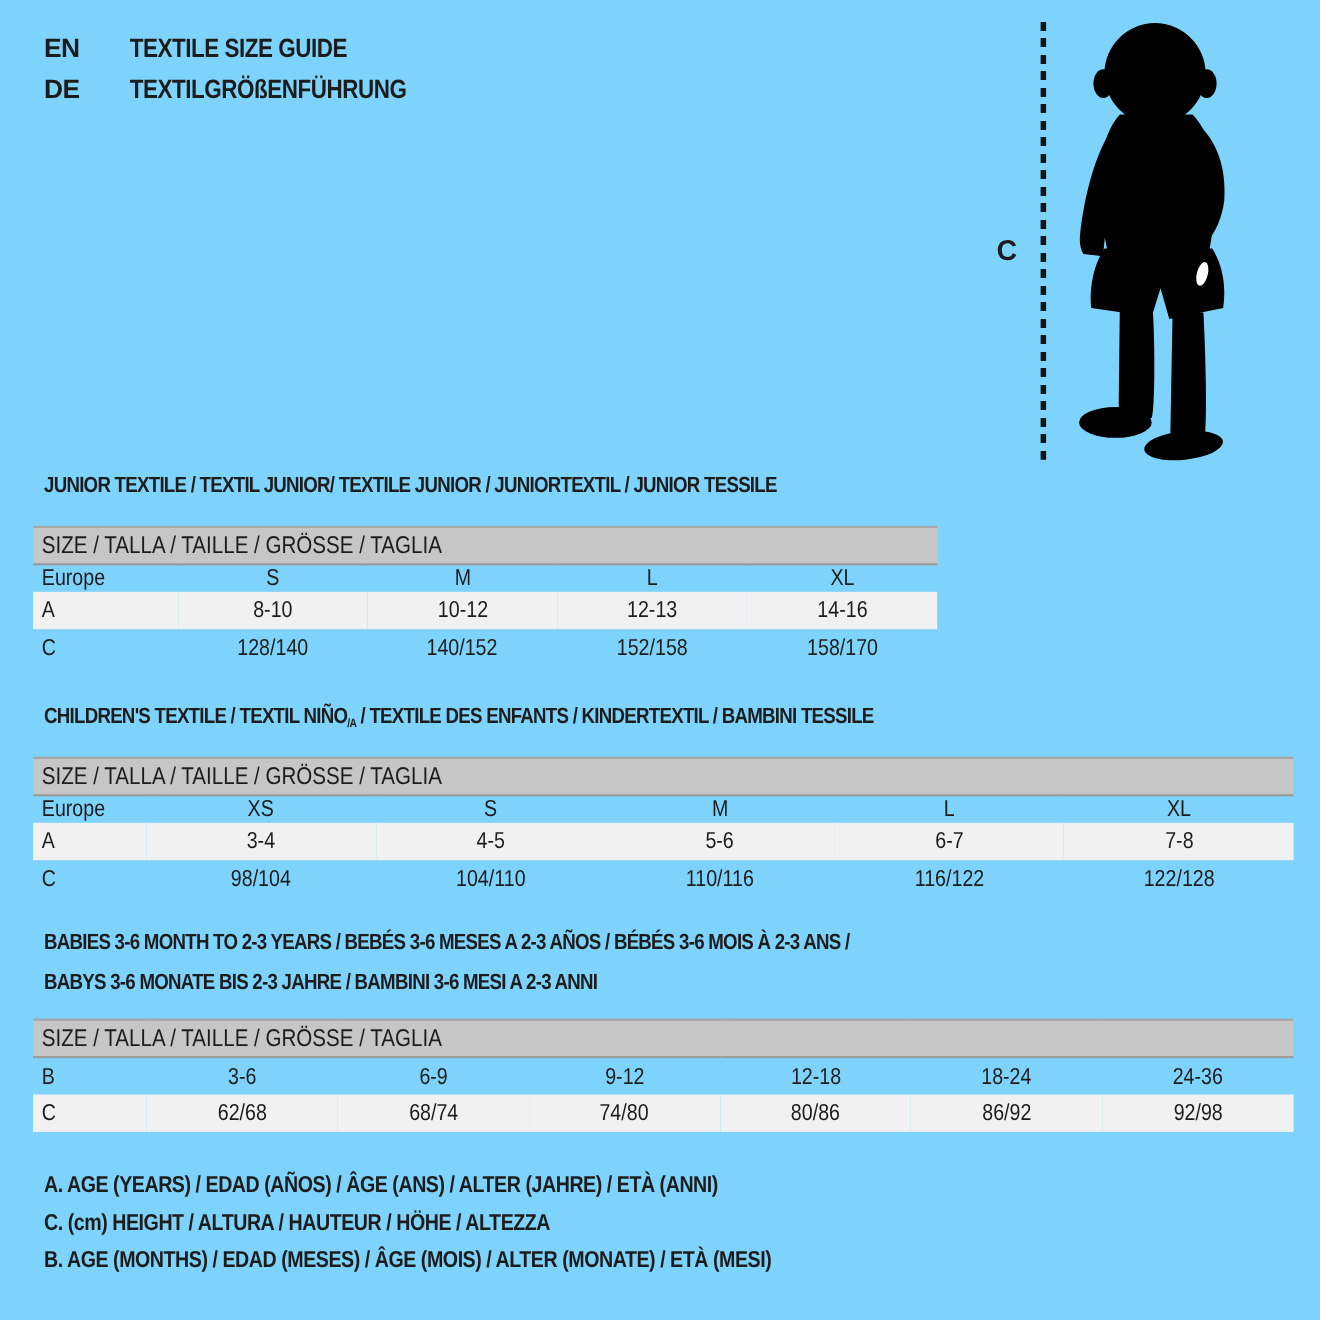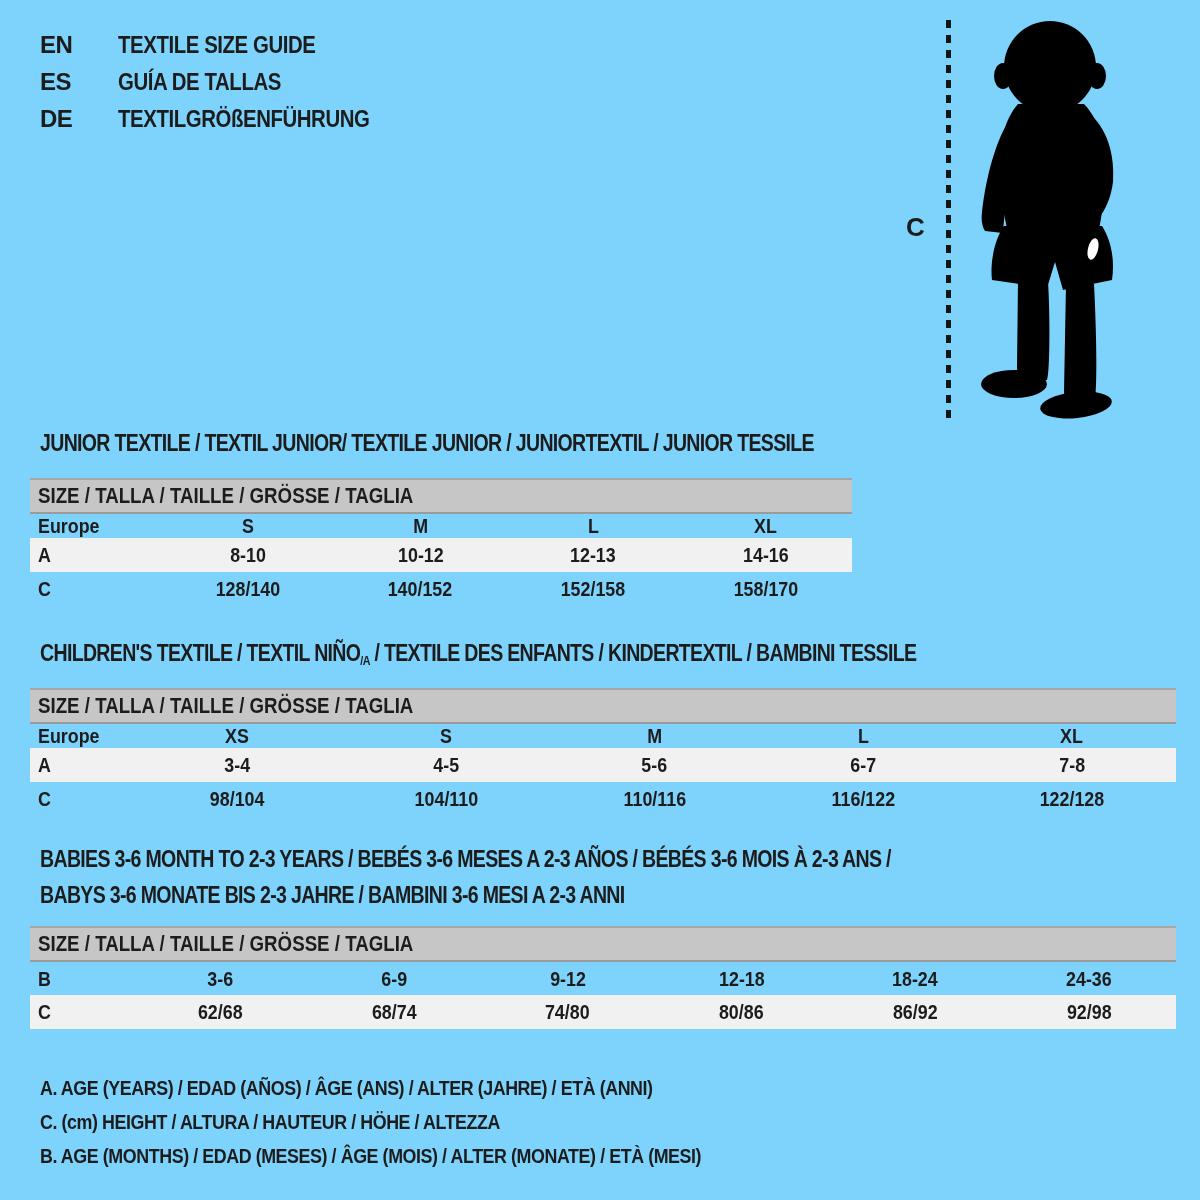--- a/index.html
+++ b/index.html
@@ -18,25 +18,25 @@
 
   
   .measure-line {
     position:absolute; left:946px; top:20px; width:5px; height:398px;
     background:repeating-linear-gradient(to bottom, #141414 0 8px, transparent 8px 15px);
   }
   .measure-label { position:absolute; left:906px; top:212px; font-weight:bold; font-size:26px; }
   .silhouette { position:absolute; left:962px; top:12px; }
 
   
-  .title { position:absolute; left:40px; font-weight:bold; font-size:23px; letter-spacing:-0.8px; white-space:nowrap; }
+  .title { position:absolute; left:40px; font-weight:bold; font-size:20px; letter-spacing:-0.8px; white-space:nowrap; }
   .subsc { font-size:0.55em; position:relative; top:4px; }
 
   
-  table.size-table { position:absolute; border-collapse:collapse; table-layout:fixed; font-weight:bold; }
+  table.size-table { position:absolute; border-collapse:collapse; table-layout:fixed; font-weight:normal; }
   table.size-table td { padding:0; font-size:21px; text-align:center; vertical-align:middle; }
   table.size-table td.lab { text-align:left; padding-left:8px; }
   tr.bar td {
     background:var(--table-header-bg,#c6c6c6);
     border-top:2px solid #a6a6a6; border-bottom:2px solid #9b9b9b;
     text-align:left; padding-left:8px; font-size:22px;
   }
   tr.bar { height:34px; }
   tr.sizes { height:20px; font-size:22px; }
   tr.vals { height:34px; }
@@ -51,35 +51,31 @@
   #babies-title-2 { top:882px;text-align:right; }
 
   col.lab-col-j { width:16%; }
   col.val-col-j { width:21%; }
   col.lab-col { width:9%; }
   col.val-col-5 { width:18.2%; }
   col.val-col-6 { width:15.1666%; }
 
   
   .legend { position:absolute; left:40px; top:1066px; }
-  .legend-line { height:34px; display:flex; align-items:flex-end; font-weight:bold; font-size:21px; letter-spacing:-0.5px; }
+  .legend-line { height:34px; display:flex; align-items:flex-start; font-weight:bold; font-size:21px; letter-spacing:-0.5px; }
 </style>
 </head>
 <body>
 
 <div class="page">
 
   <div class="lang-list">
     <div class="lang-row">
       <span class="lang-code">EN</span>
       <span class="cond cond-l">TEXTILE SIZE GUIDE</span>
-    </div>
-    <div class="lang-row">
-      <span class="lang-code">ES</span>
-      <span class="cond cond-l">GUÍA DE TALLAS</span>
     </div>
     <div class="lang-row">
       <span class="lang-code">DE</span>
       <span class="cond cond-l">TEXTILGRÖßENFÜHRUNG</span>
     </div>
   </div>
 
   <div class="measure-line"></div>
   <div class="measure-label">C</div>
   <svg class="silhouette" width="182" height="410" viewBox="0 0 182 410" fill="#000">

